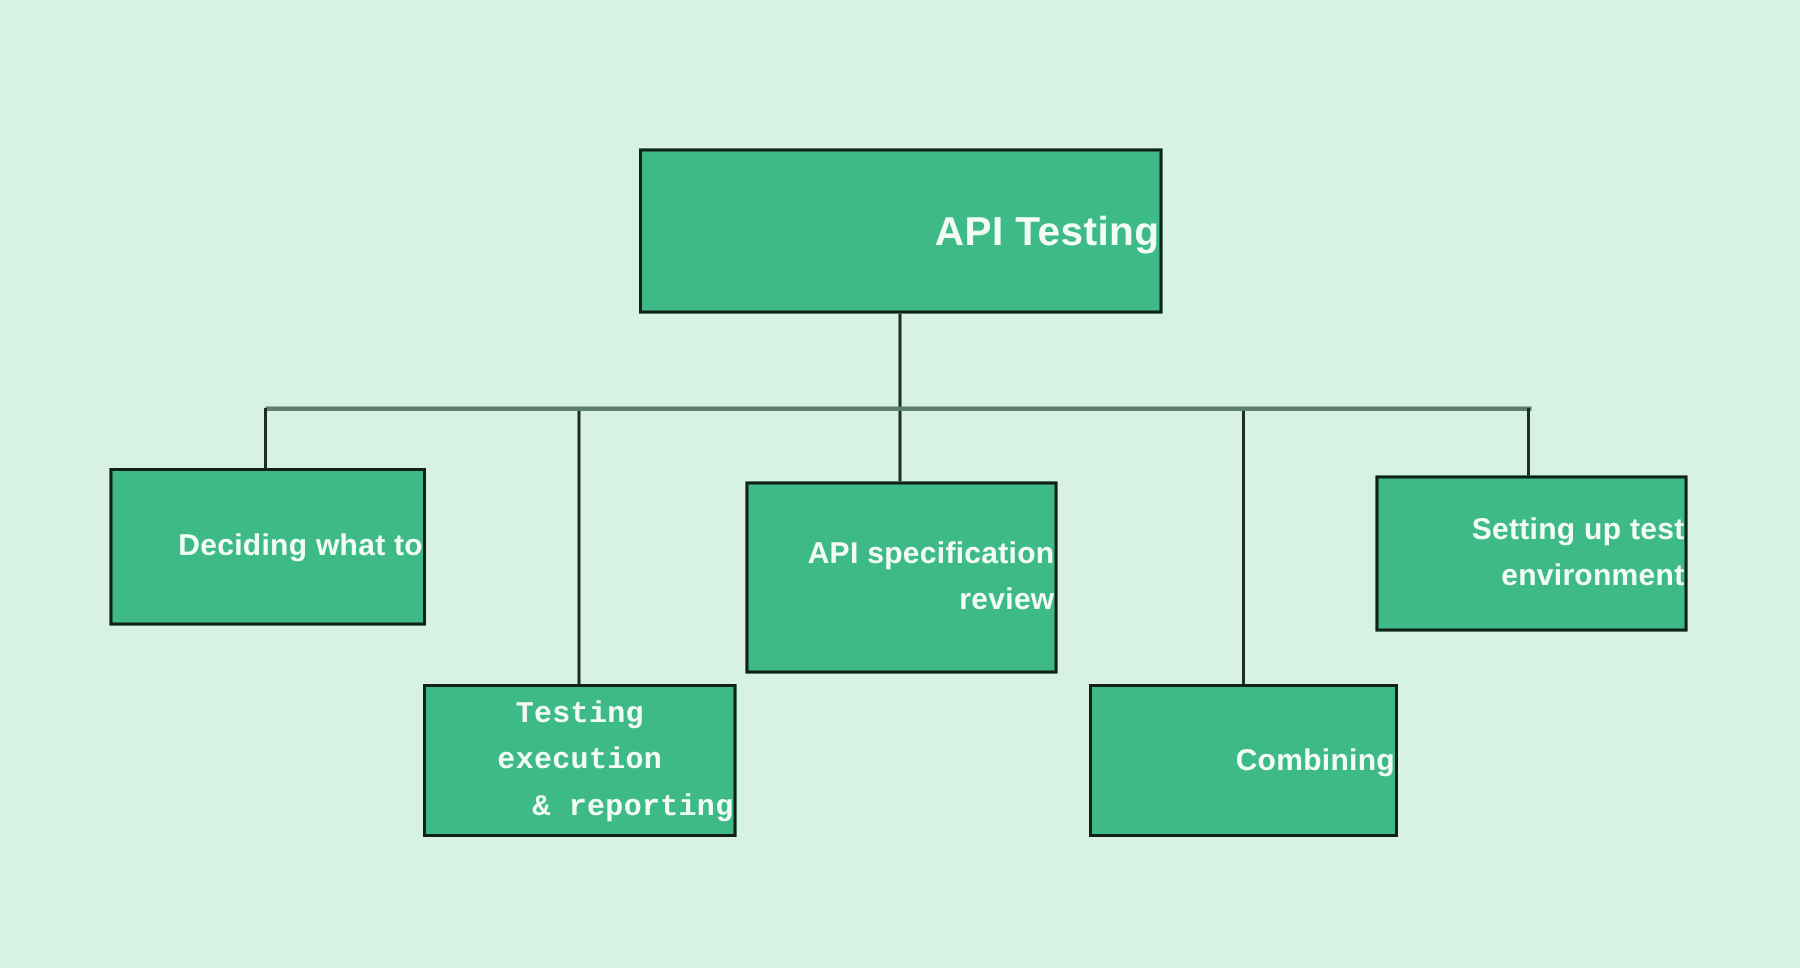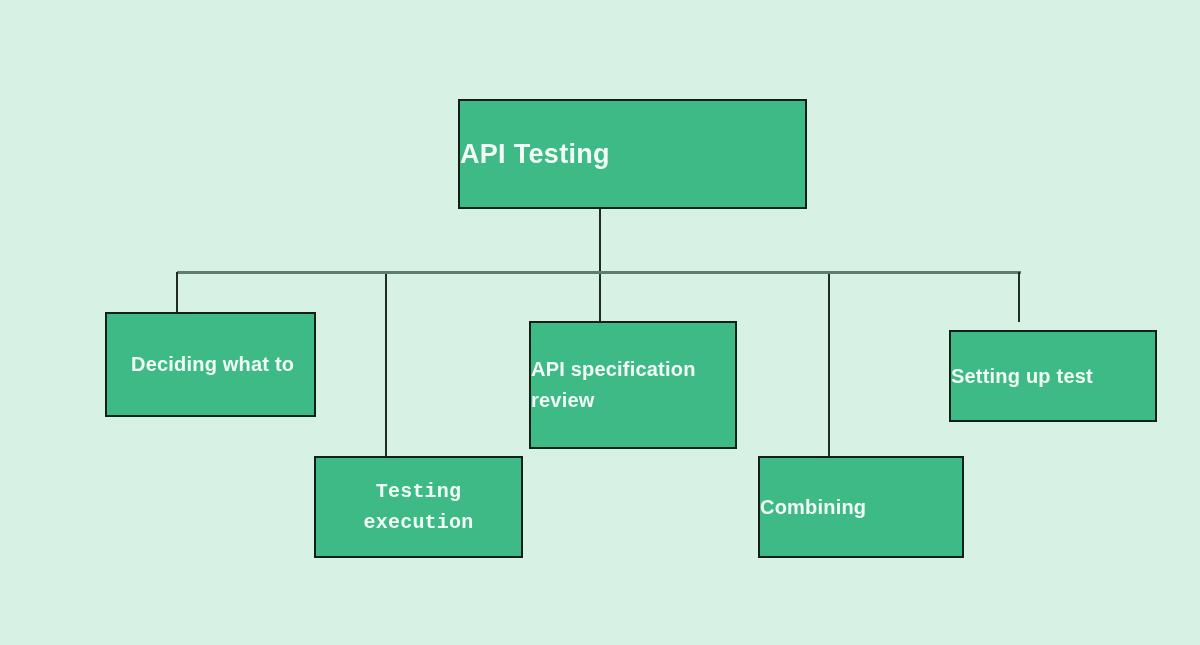--- a/index.html
+++ b/index.html
@@ -22,41 +22,40 @@
     height:645px;
     background:var(--background);
   }
   .node{
     position:absolute;
     background:var(--node-fill);
     border:2px solid var(--node-border);
     color:var(--node-text);
     display:flex;
     flex-direction:column;
-    align-items:flex-start;
+    align-items:flex-end;
     justify-content:center;
     text-align:center;
     font-weight:700;
-    margin-left:32px;
   }
   .node-root{
     left:426px; top:99px; width:349px; height:110px;
     font-size:27px;
     letter-spacing:0.3px;
   }
   .node-child{
     font-size:20px;
     line-height:31px;
     letter-spacing:0.2px;
   }
   .node-c1{left:73px;  top:312px; width:211px; height:105px;padding-left:24px;}
   .node-c2{left:282px; top:456px; width:209px; height:102px;font-family:Liberation Mono, monospace;}
   .node-c3{left:497px; top:321px; width:208px; height:128px;}
   .node-c4{left:726px; top:456px; width:206px; height:102px;}
-  .node-c5{left:917px; top:330px; width:208px; height:92px;}
+  .node-c5{left:917px; top:317px; width:208px; height:104px;}
   .vline{
     position:absolute;
     width:2px;
     background:var(--connector);
   }
   .hline{
     position:absolute;
     height:3px;
     background:var(--connector-bus);
   }
@@ -84,28 +83,30 @@
   <div class="node node-root">
     <span>API Testing</span>
   </div>
 
   <div class="node node-child node-c1">
     <span>Deciding what to</span>
   </div>
 
   <div class="node node-child node-c2">
     <span>Testing execution</span>
+    <span>&amp; reporting</span>
   </div>
 
   <div class="node node-child node-c3">
     <span>API specification</span>
     <span>review</span>
   </div>
 
   <div class="node node-child node-c4">
     <span>Combining</span>
   </div>
 
   <div class="node node-child node-c5">
     <span>Setting up test</span>
+    <span>environment</span>
   </div>
 
 </div>
 
 </body></html>

